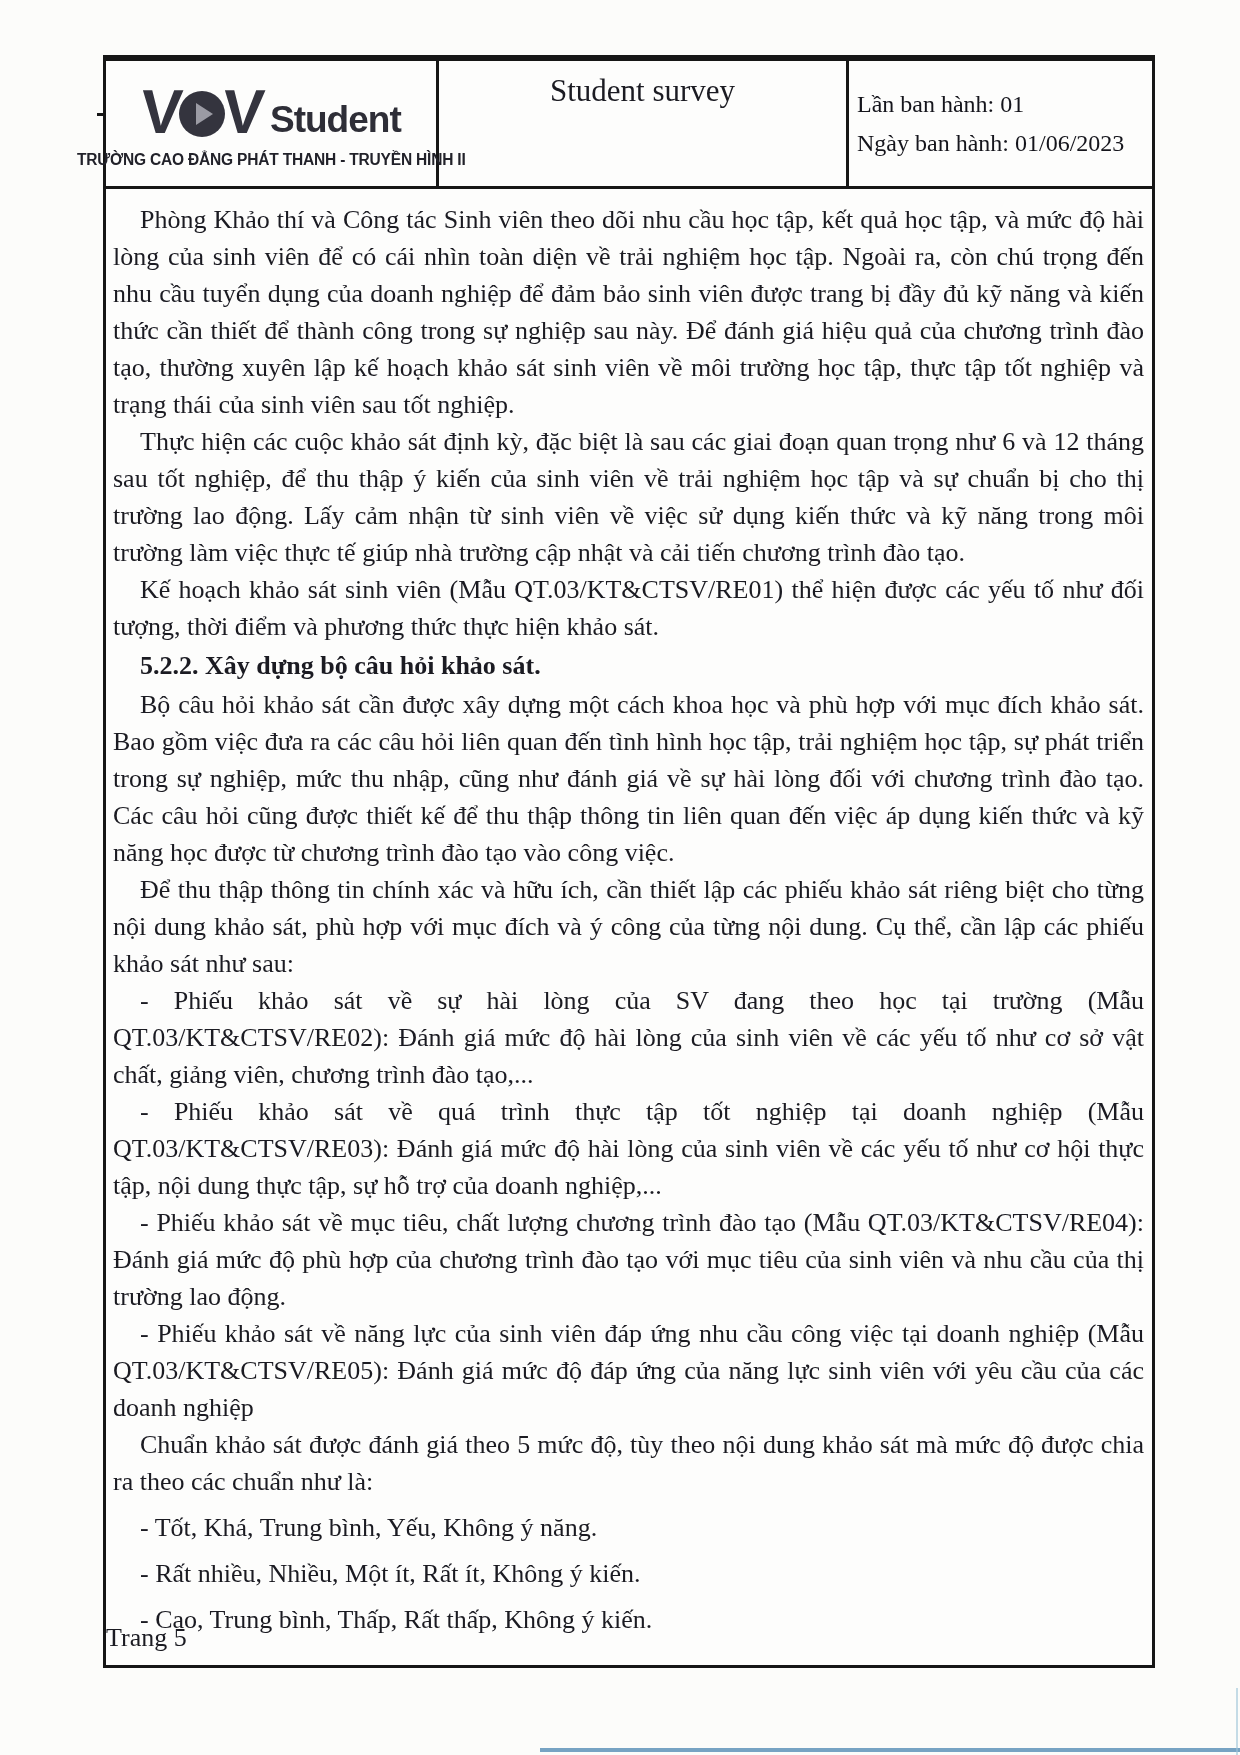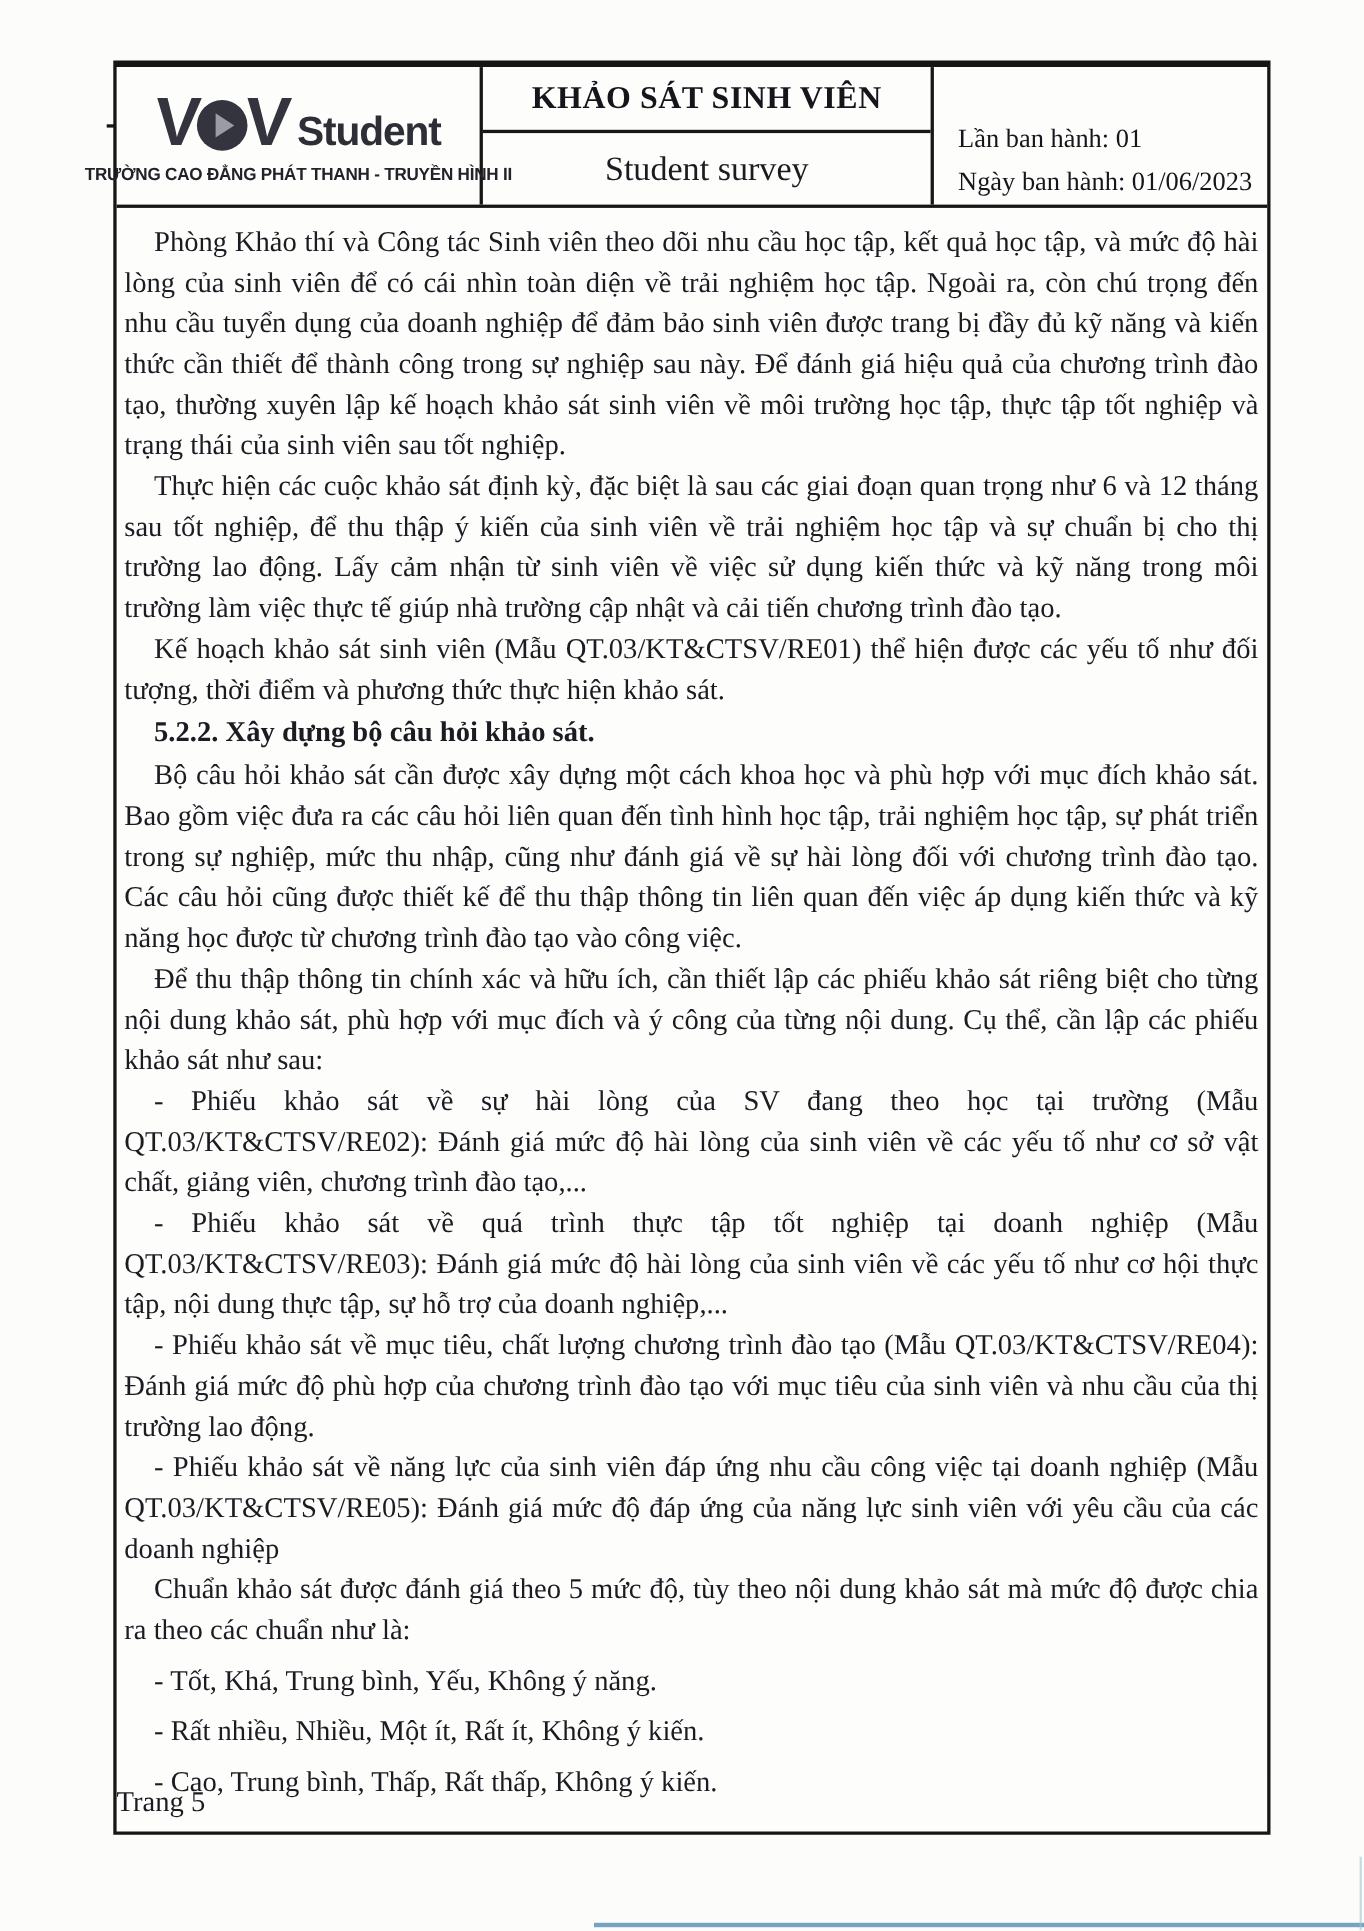--- a/index.html
+++ b/index.html
@@ -78,22 +78,22 @@
     border-bottom:3px solid #161616;
     display:flex; align-items:center; justify-content:center;
     font-weight:700; font-size:29px; letter-spacing:0.5px; color:#15151c;
   }
   .title-en {
     display:flex; align-items:center; justify-content:center;
     font-size:31px; color:#1b1b22;
   }
 
   .cell-issue {
-    display:flex; flex-direction:column; justify-content:flex-end;
-    padding-left:22px; font-size:24px; line-height:39px; color:#15151c;
+    display:flex; flex-direction:column; justify-content:center;
+    padding-left:8px; font-size:24px; line-height:39px; color:#15151c;
   }
 
   
   .doc-body {
     flex:1 1 auto;
     padding:12px 8px 0 7px;
     font-size:26px; line-height:37px;
     position:relative;
   }
   .blk { text-indent:27px; }
@@ -134,21 +134,20 @@
         <span class="brand-disc">
             <span class="play-tri"></span>
           </span>
         <span class="brand-v">V</span>
         <span class="brand-college">Student</span>
       </div>
       <div class="brand-subtitle">TRƯỜNG CAO ĐẲNG PHÁT THANH - TRUYỀN HÌNH II</div>
     </div>
 
     <div class="cell cell-title">
-      <div class="title-vi">KHẢO SÁT SINH VIÊN</div>
       <div class="title-en">Student survey</div>
     </div>
 
     <div class="cell cell-issue">
       <div>Lần ban hành: 01</div>
       <div>Ngày ban hành: 01/06/2023</div>
     </div>
 
   </div>
 

